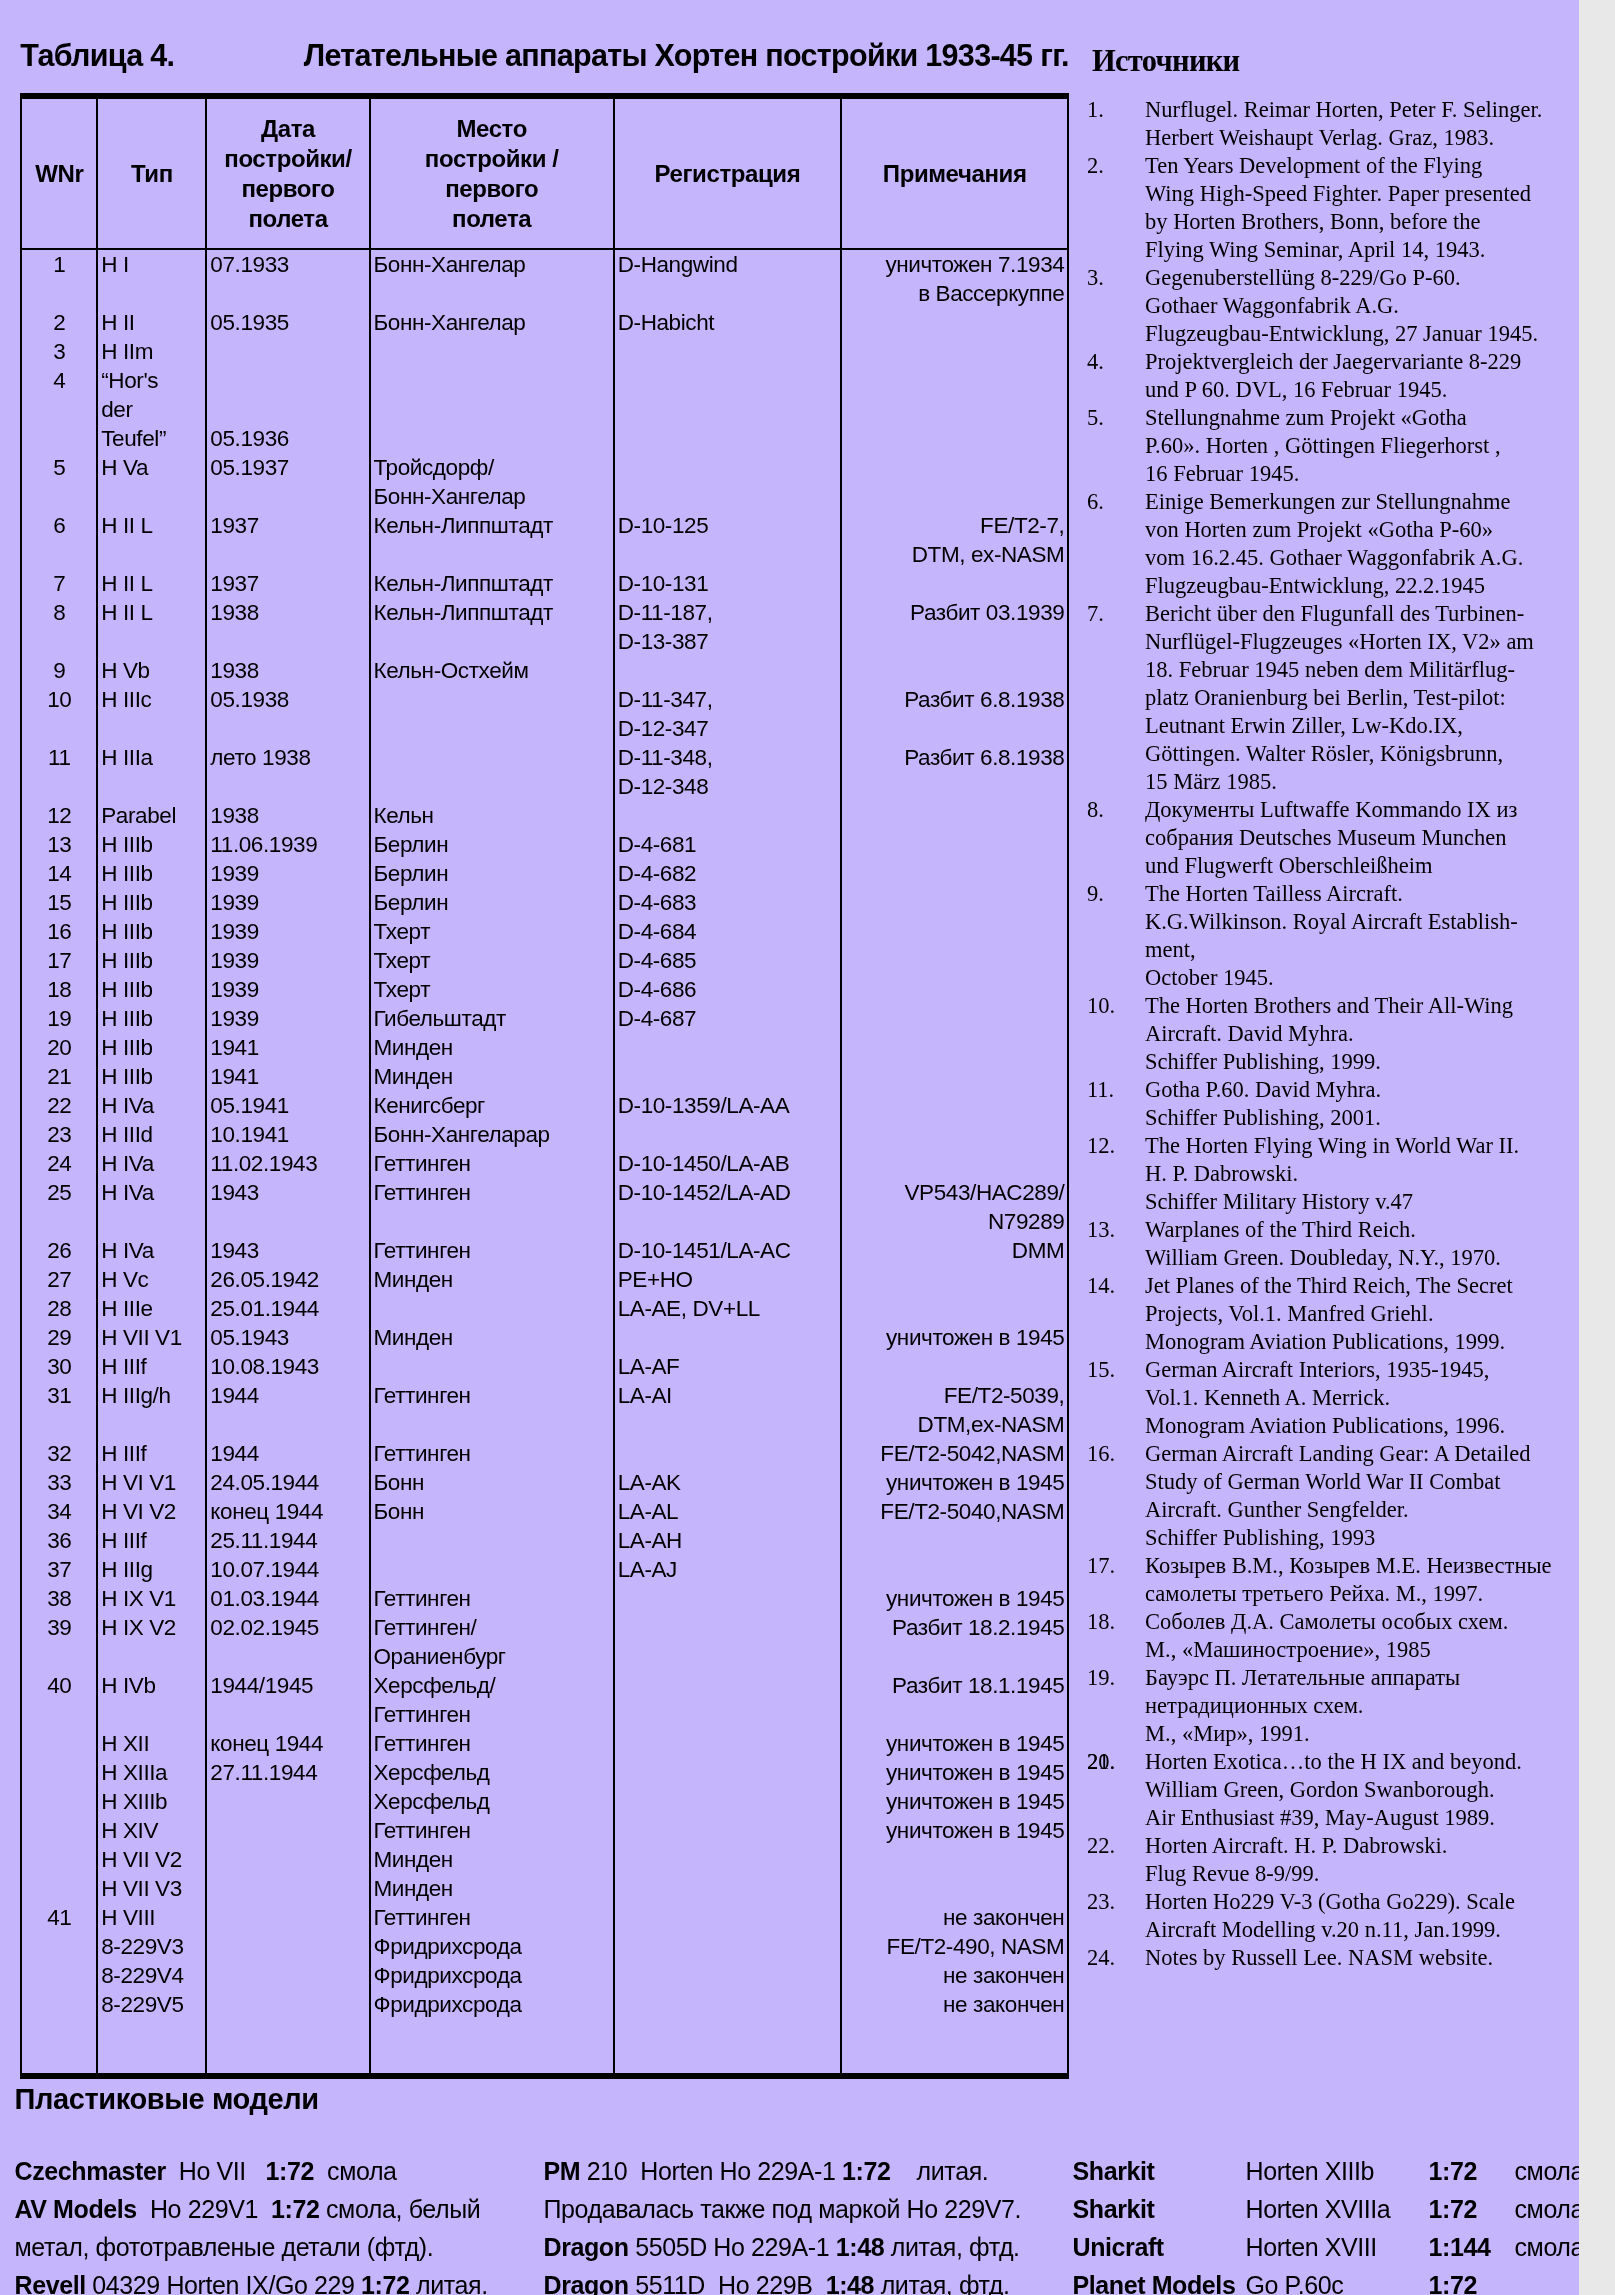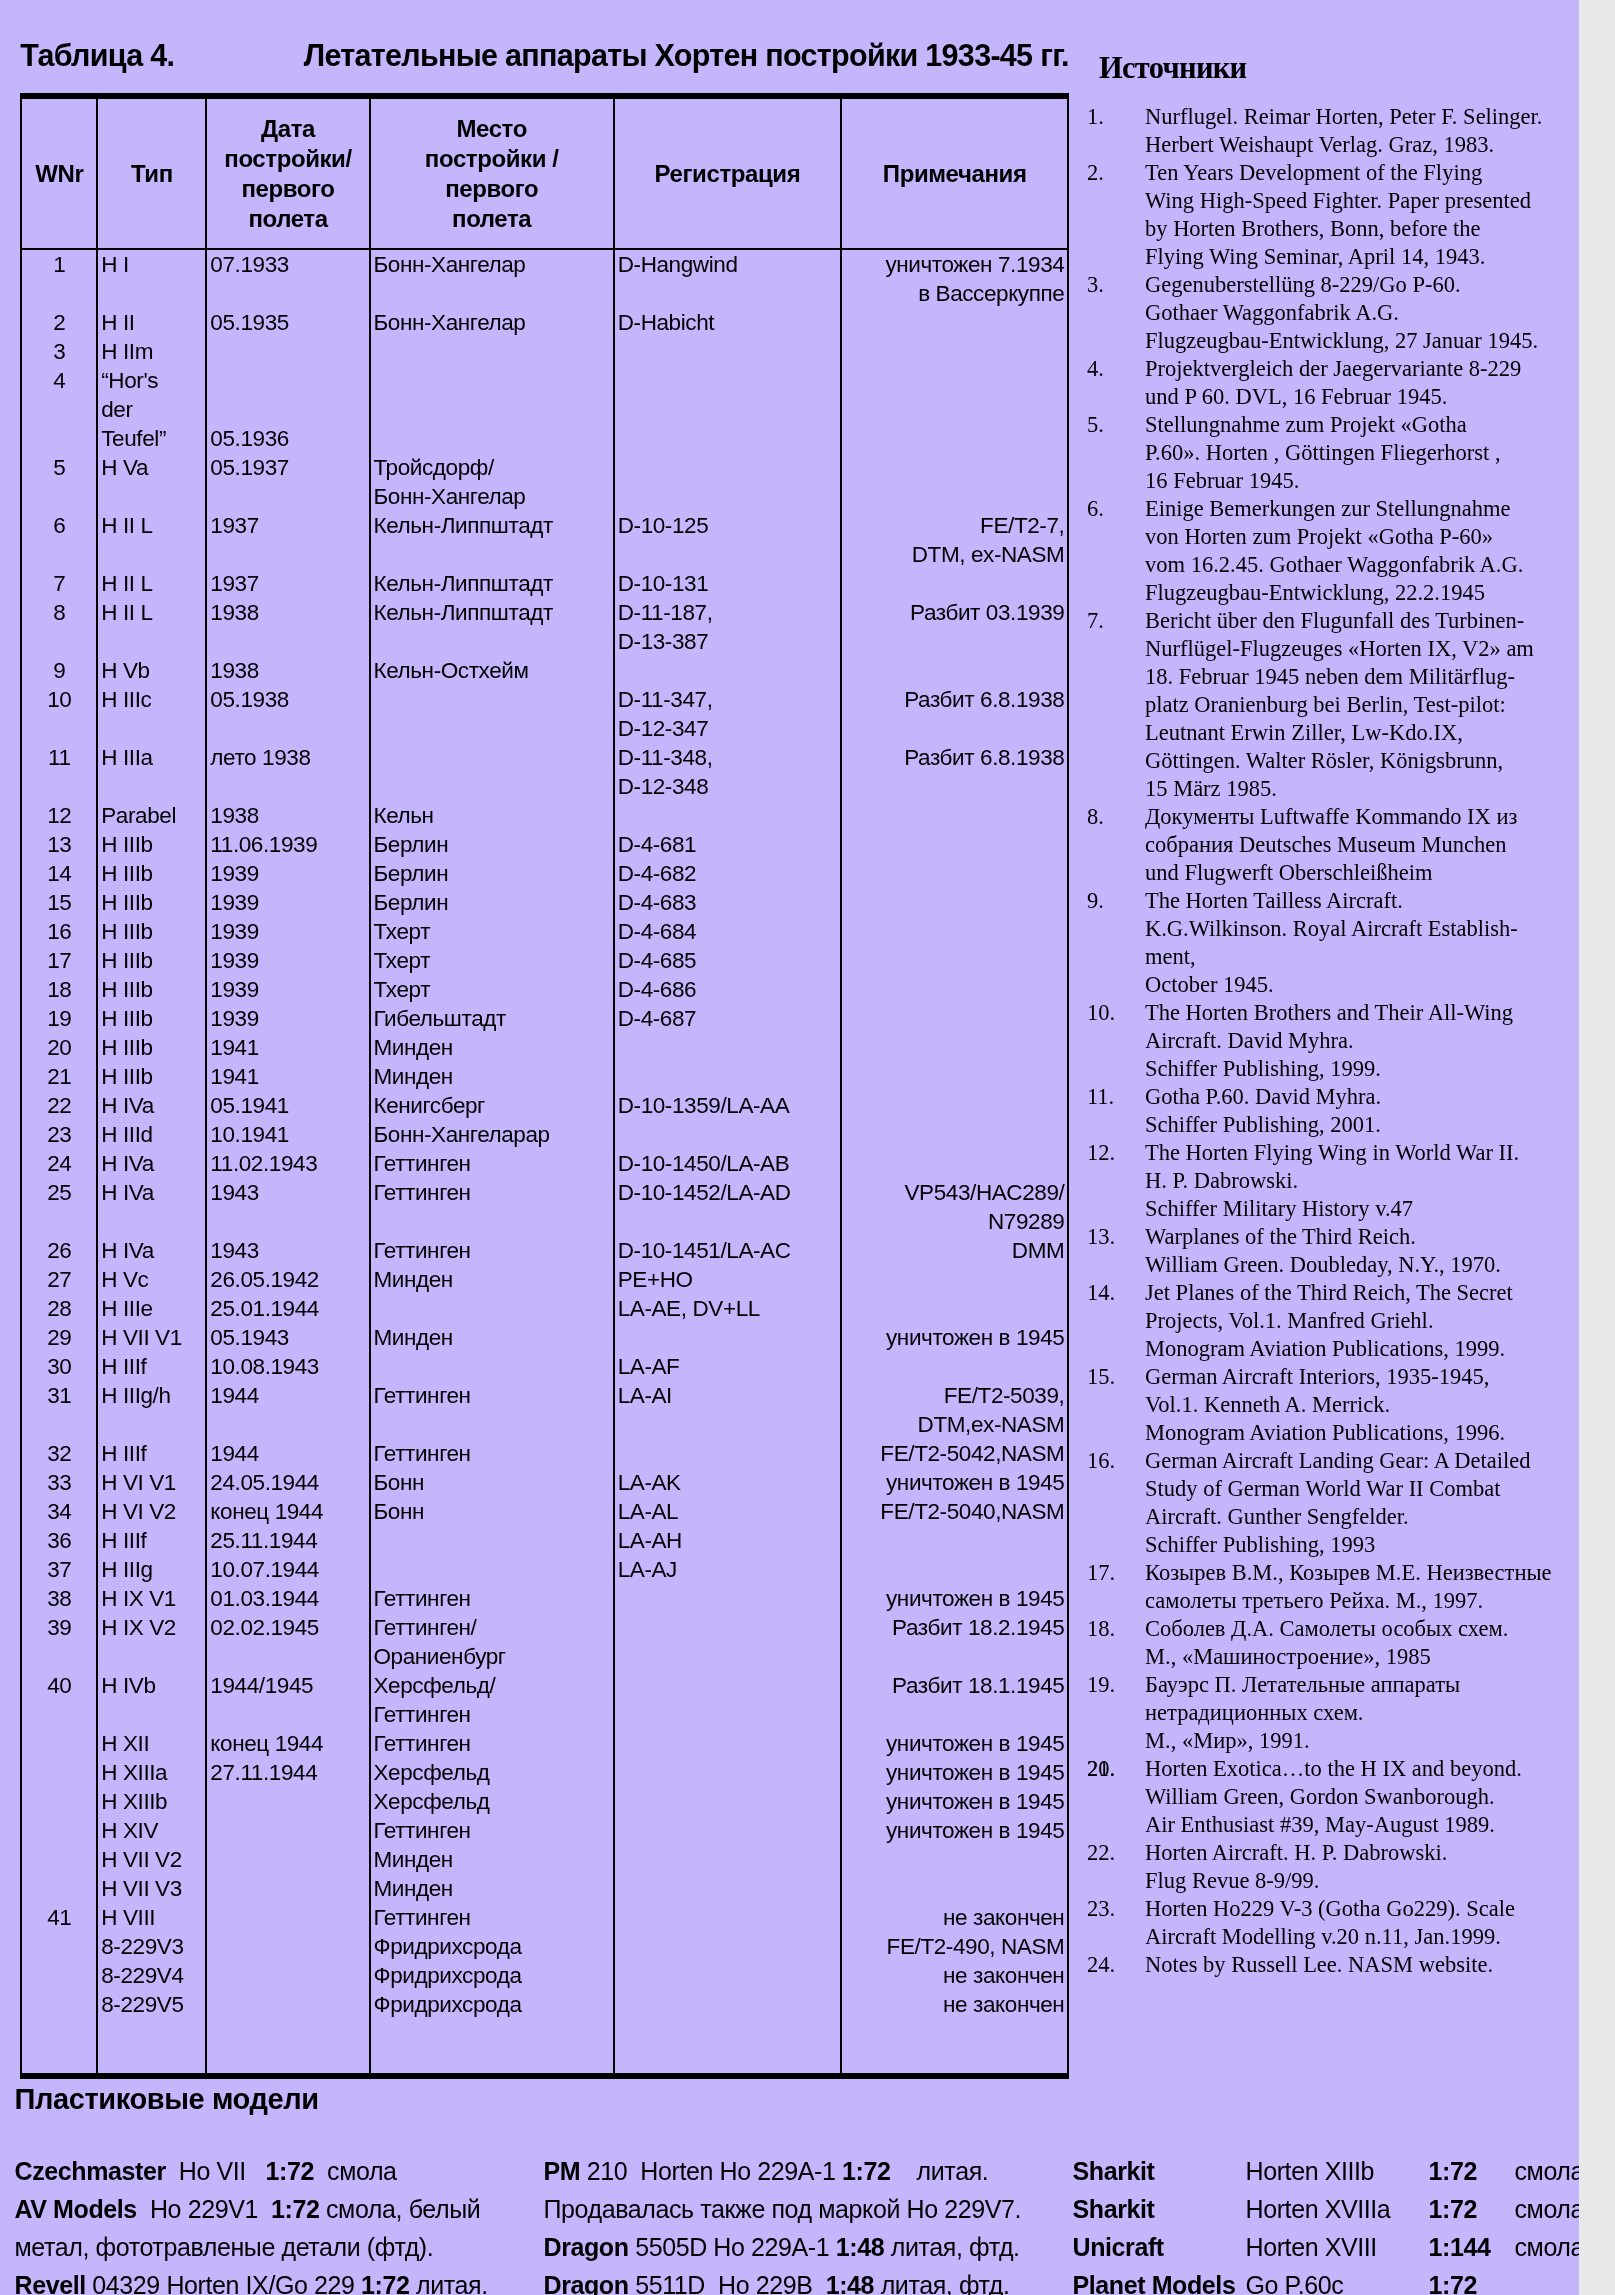--- a/index.html
+++ b/index.html
@@ -35,21 +35,21 @@
   td.c1 { padding-left:10.2px; }
   td.c2 { text-align:left; padding-right:30.5px; }
   td.c3 { padding-left:14.5px;margin-left:28px; }
   td.c4 { padding-left:17.4px; }
   td.c5 { text-align:right; }
   tr.spacer td { height:54px; }
 
   
   .sources { position:absolute; left:1084px; top:36px; width:523px;
     font-family:"Liberation Serif", serif; }
-  .sources h2 { margin:15px; font-size:30.5px; font-weight:bold; letter-spacing:-0.7px; }
+  .sources h2 { margin:8px; font-size:30.5px; font-weight:bold; letter-spacing:-0.7px; }
   .sources ol { list-style:none; margin:17.4px 0 0 0; padding:0; font-size:22.5px; line-height:28px; }
   .sources li { position:relative; padding-left:61px; }
   .sources .num { position:absolute; left:2.9px; top:0; }
   .sources .txt { white-space:pre-line; display:block; }
 
   
   .models { position:absolute; left:14.5px; top:2083px; width:1591px; }
   .models h2 { margin:0; font-size:29px; font-weight:bold; letter-spacing:-0.4px; }
   .models-cols { display:flex; margin-top:36px; }
   .mcol { font-size:25px; line-height:38px; letter-spacing:-0.4px; }

